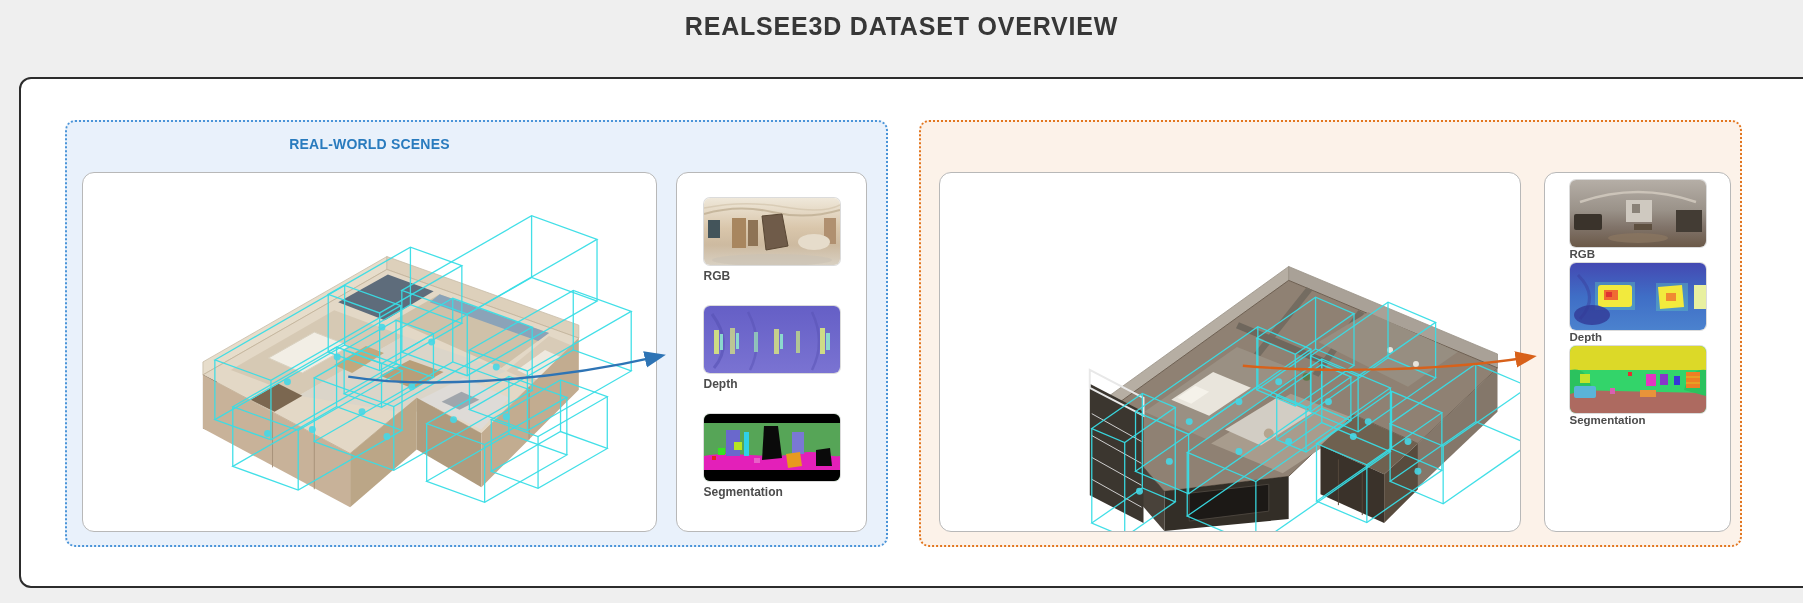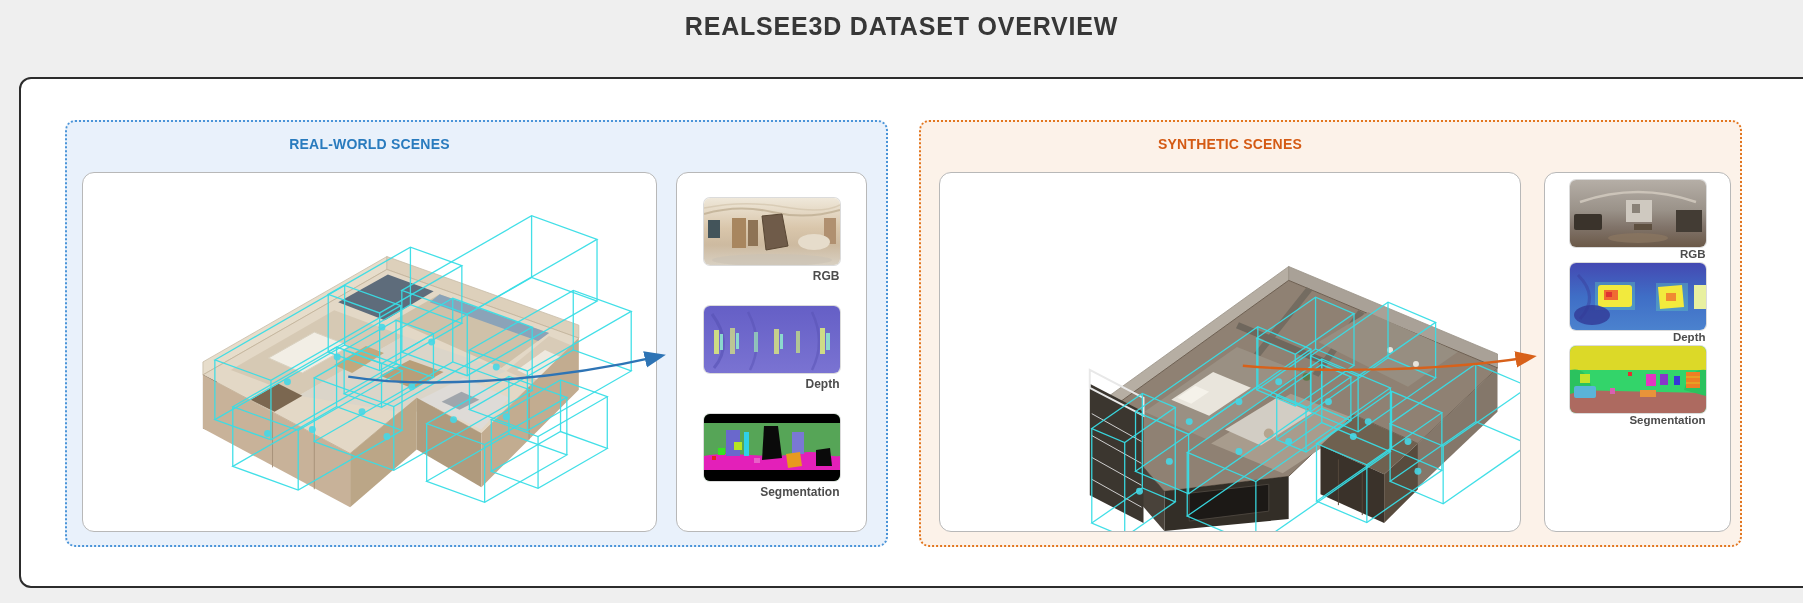--- a/index.html
+++ b/index.html
@@ -31,21 +31,21 @@
     position:absolute;top:50px;background:#ffffff;border:1px solid #b8b8b8;border-radius:12px;
     box-sizing:border-box;overflow:hidden;
   }
   .main-card{height:360px;}
   .real .main-card{left:15px;width:575px;}
   .synthetic .main-card{left:18px;width:582px;}
   .side-card{height:360px;display:flex;flex-direction:column;align-items:center;}
   .real .side-card{left:609px;width:191px;padding-top:25px;gap:23px;}
   .synthetic .side-card{left:623px;width:187px;padding-top:7px;gap:3px;}
   .scene{position:absolute;left:0;top:0;width:100%;height:100%;display:block;}
-  .thumb{margin:0;display:flex;flex-direction:column;align-items:flex-end;}
+  .thumb{margin:0;display:flex;flex-direction:column;align-items:flex-start;}
   .thumb-img{width:136px;height:67px;border-radius:6px;display:block;box-shadow:0 0 0 1px rgba(0,0,0,.14);}
   .thumb figcaption{font-weight:bold;color:#4c4c4c;margin-top:4px;}
   .real .thumb figcaption{font-size:12px;}
   .synthetic .thumb figcaption{font-size:11.5px;margin-top:1px;}
   .arrow-overlay{position:absolute;left:0;top:0;width:100%;height:100%;pointer-events:none;z-index:5;overflow:visible;}
   g[data-boxes] polygon, g[data-boxes] line{fill:none;stroke:#38dde6;stroke-width:1.3;opacity:.95;}
   .pano-dot{fill:#46d7e6;opacity:.9;}
 </style>
 </head>
 <body>
@@ -240,21 +240,20 @@
       <defs>
         <marker id="ah-b" markerWidth="9" markerHeight="8" refX="7" refY="3.5" orient="auto">
           <path d="M0,0 L9,3.5 L0,7 Z" fill="#2e74b5"></path>
         </marker>
       </defs>
       <path d="M282,257 C350,268 470,265 598,236" stroke="#2e74b5" stroke-width="2.4" fill="none" marker-end="url(#ah-b)"></path>
     </svg>
   </section>
 
   <section class="panel synthetic">
-    <h2 class="panel-title">SYNTHETIC SCENES</h2>
 
     <div class="main-card">
       <svg class="scene" viewBox="0 0 582 360">
 
         <polygon points="160,245 350,108 350,94 160,231" fill="#b6aea3" stroke="#9a9287" stroke-width=".8"></polygon>
         <polygon points="350,108 560,196 560,182 350,94" fill="#a9a197" stroke="#9a9287" stroke-width=".8"></polygon>
 
         <polygon points="160,245 350,108 560,196 480,272 415,243 350,305 225,320" fill="#8f8173" stroke="#6e6052"></polygon>
 
         <polygon points="368,115 374,118 312,196 306,193" fill="#746c61"></polygon>

